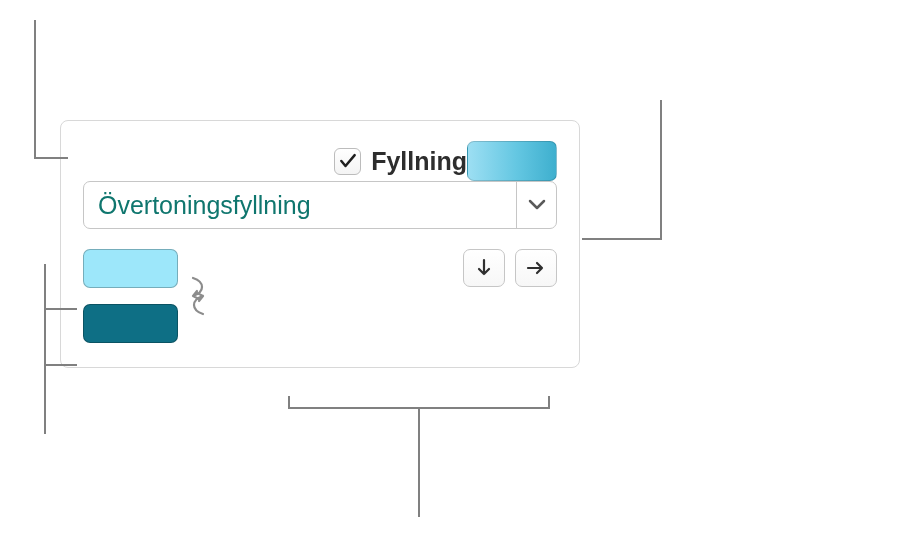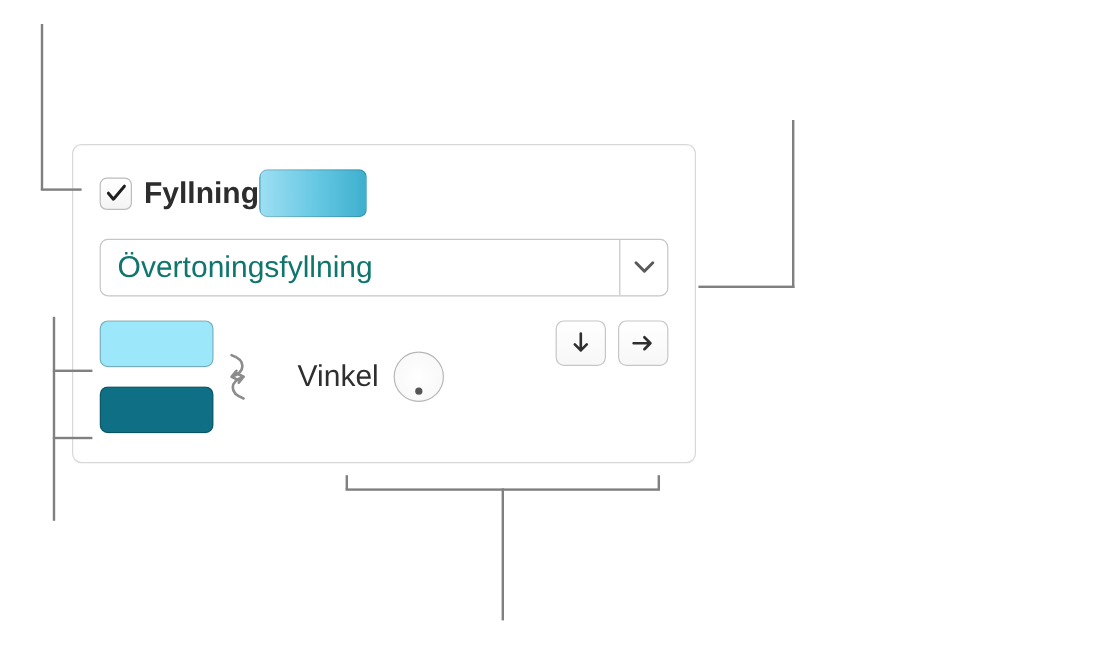--- a/index.html
+++ b/index.html
@@ -23,22 +23,21 @@
       width: 520px;
       background: #ffffff;
       border: 1px solid #d8d8d8;
       border-radius: 8px;
       padding: 20px 22px 24px 22px;
     }
     
     .header-row {
       display: flex;
       align-items: center;
-      justify-content: flex-start;
-      margin-bottom: 18px;
+      justify-content: flex-end;
     }
     
     .check-label-group {
       display: flex;
       align-items: center;
       gap: 10px;
     }
     
     .checkbox {
       width: 27px;
@@ -334,26 +333,20 @@
         <div class="color-swatch swatch-dark"></div>
       </div>
       <div class="swap-icon">
         <svg width="22" height="56" viewBox="0 0 22 56">
           <path d="M6 10 C 18 14, 18 24, 6 28 M6 28 L10 23 M6 28 L12 31" stroke="#8c8c8c" stroke-width="2.2" fill="none" stroke-linecap="round" stroke-linejoin="round"></path>
           <path d="M16 46 C 4 42, 4 32, 16 28 M16 28 L12 33 M16 28 L10 25" stroke="#8c8c8c" stroke-width="2.2" fill="none" stroke-linecap="round" stroke-linejoin="round"></path>
         </svg>
       </div>
     </div>
 
-    <div class="angle-group">
-      <span class="angle-label">Vinkel</span>
-      <div class="angle-dial">
-        <div class="angle-dot"></div>
-      </div>
-    </div>
 
     <div class="right-controls">
       <div class="dir-buttons">
         <div class="dir-btn">
           <svg width="16" height="20" viewBox="0 0 16 20">
             <path d="M8 2 L8 16 M8 16 L3 11 M8 16 L13 11" stroke="#2f2f2f" stroke-width="2.2" fill="none" stroke-linecap="round" stroke-linejoin="round"></path>
           </svg>
         </div>
         <div class="dir-btn">
           <svg width="20" height="16" viewBox="0 0 20 16">

